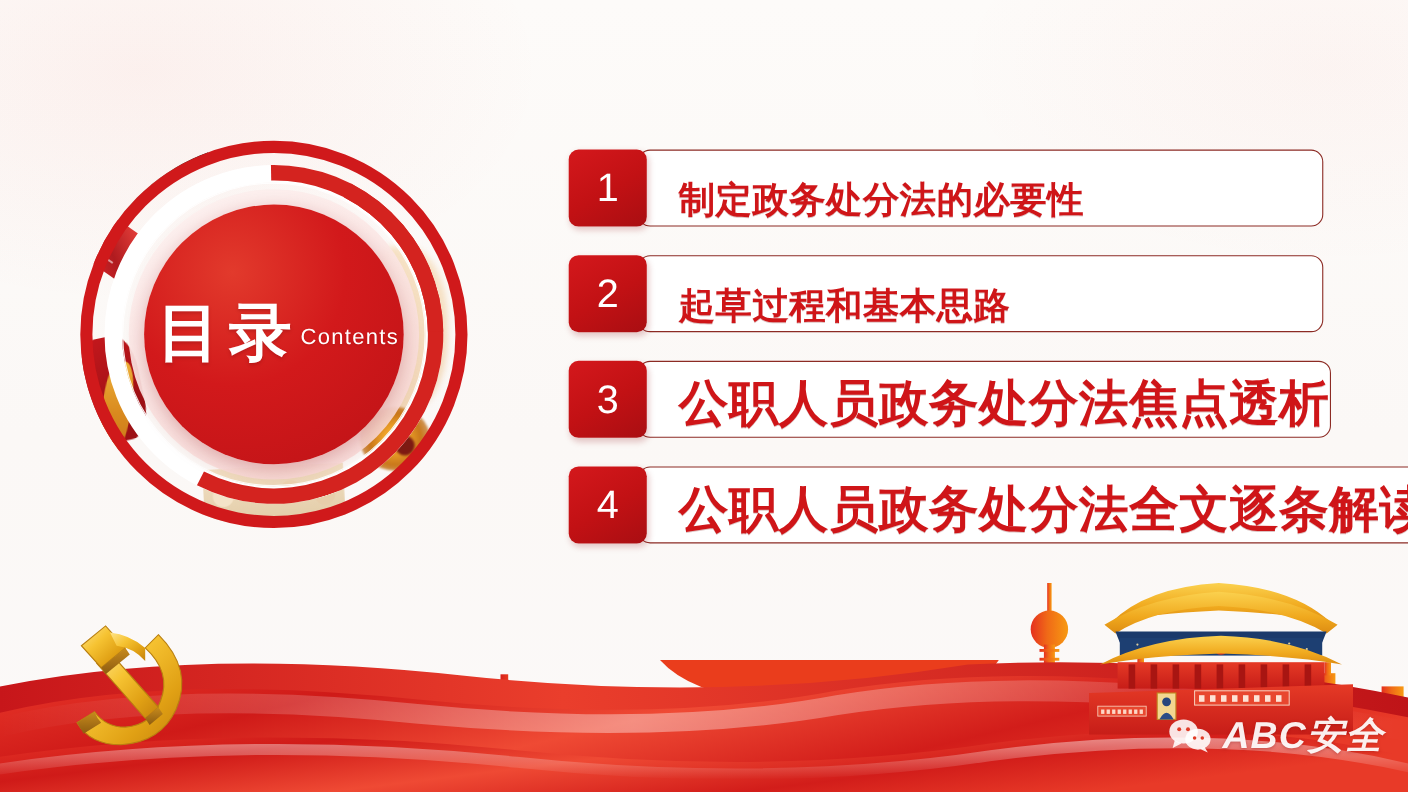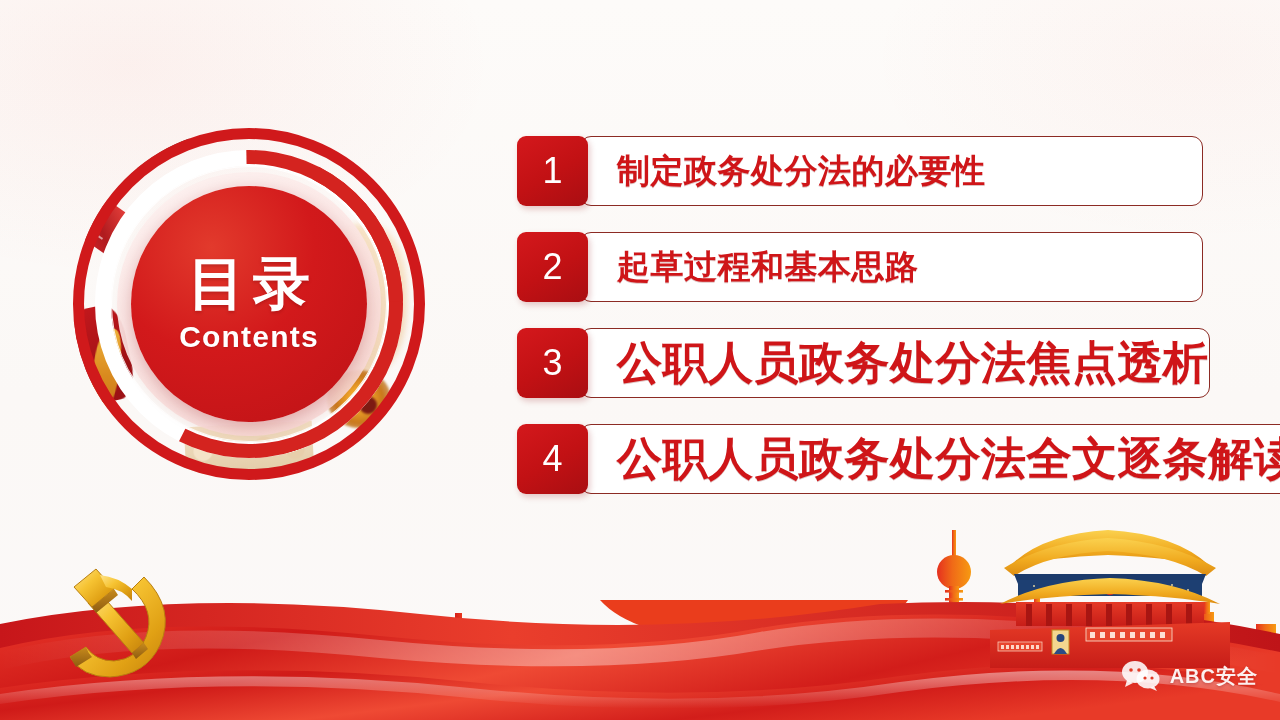--- a/index.html
+++ b/index.html
@@ -155,36 +155,36 @@
         rgba(255,255,255,.97) 0%, rgba(252,232,230,.92) 58%, rgba(247,206,203,.85) 100%);
   }
 
   
   .ring-disc{
     position:absolute; left:58px; top:58px; right:58px; bottom:58px;
     border-radius:50%;
     background:
       radial-gradient(circle at 34% 26%, #e23a2c 0%, #d2191b 44%, #bd1216 100%);
     box-shadow:0 5px 18px rgba(150,12,16,.30);
-    display:flex; flex-direction:column;
+    display:flex; flex-direction:row;
     align-items:center; justify-content:center;
   }
   .disc-cn{
     color:#ffffff;
     font-size:57px;
     font-weight:bold;
     letter-spacing:8px;
     text-indent:8px;
     line-height:1.04;
     text-shadow:0 2px 3px rgba(110,6,9,.28);
   }
   .disc-en{
     color:#ffffff;
-    font-size:30px;
-    font-weight:700;
+    font-size:20px;
+    font-weight:400;
     letter-spacing:1.2px;
     margin-top:6px;
     text-shadow:0 1px 2px rgba(110,6,9,.22);
   }
 
   
   #list{
     position:absolute; left:517px; top:136px;
     width:686px;
   }
@@ -207,21 +207,21 @@
     font-size:36px;
     font-weight:300;
     z-index:2;
   }
   .panel{
     flex:1 1 auto;
     margin-left:-8px;
     border:1.3px solid #8c2b24;
     border-radius:11px;
     background:#ffffff;
-    display:flex; align-items:center;
+    display:flex; align-items:flex-end;
     padding-left:36px;
     z-index:1;
   }
   .panel-text{
     color:#cf1518;
     font-size:33px;
     font-weight:bold;
     letter-spacing:.5px;
     white-space:nowrap;
     text-shadow:0 1px 0 rgba(120,10,12,.25);
@@ -247,24 +247,25 @@
   #emblem{ position:absolute; left:48px; bottom:33px; width:140px; height:130px; }
 
   
   #watermark{
     position:absolute; right:22px; bottom:28px;
     display:flex; align-items:center; gap:9px;
     z-index:9;
   }
   #watermark .wm-text{
     color:rgba(255,255,255,.93);
-    font-size:20px;
+    font-size:34px;
     font-weight:bold;
     letter-spacing:1px;
     text-shadow:0 1px 3px rgba(130,10,10,.35);
+    font-style:italic;
   }
 </style>
 </head>
 <body>
 
 <div id="slide">
 
   <div class="wash w1"></div>
   <div class="wash w2"></div>
 

